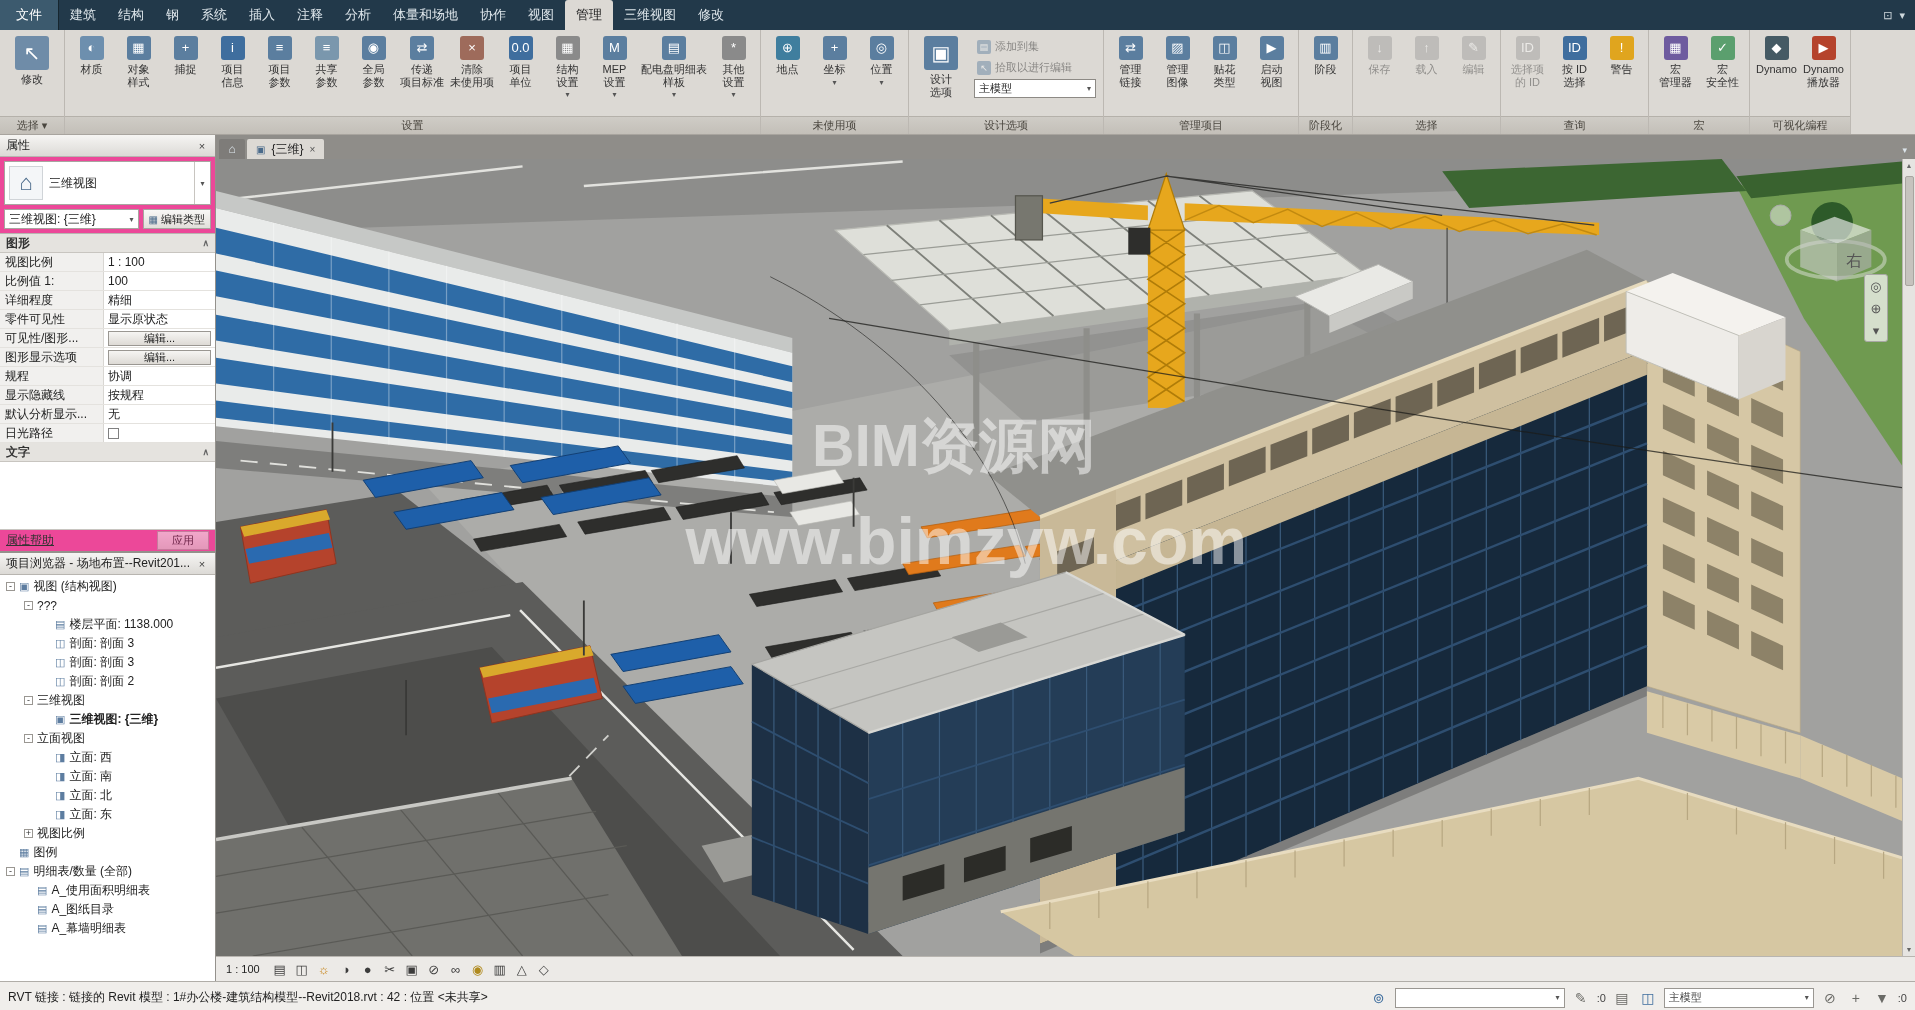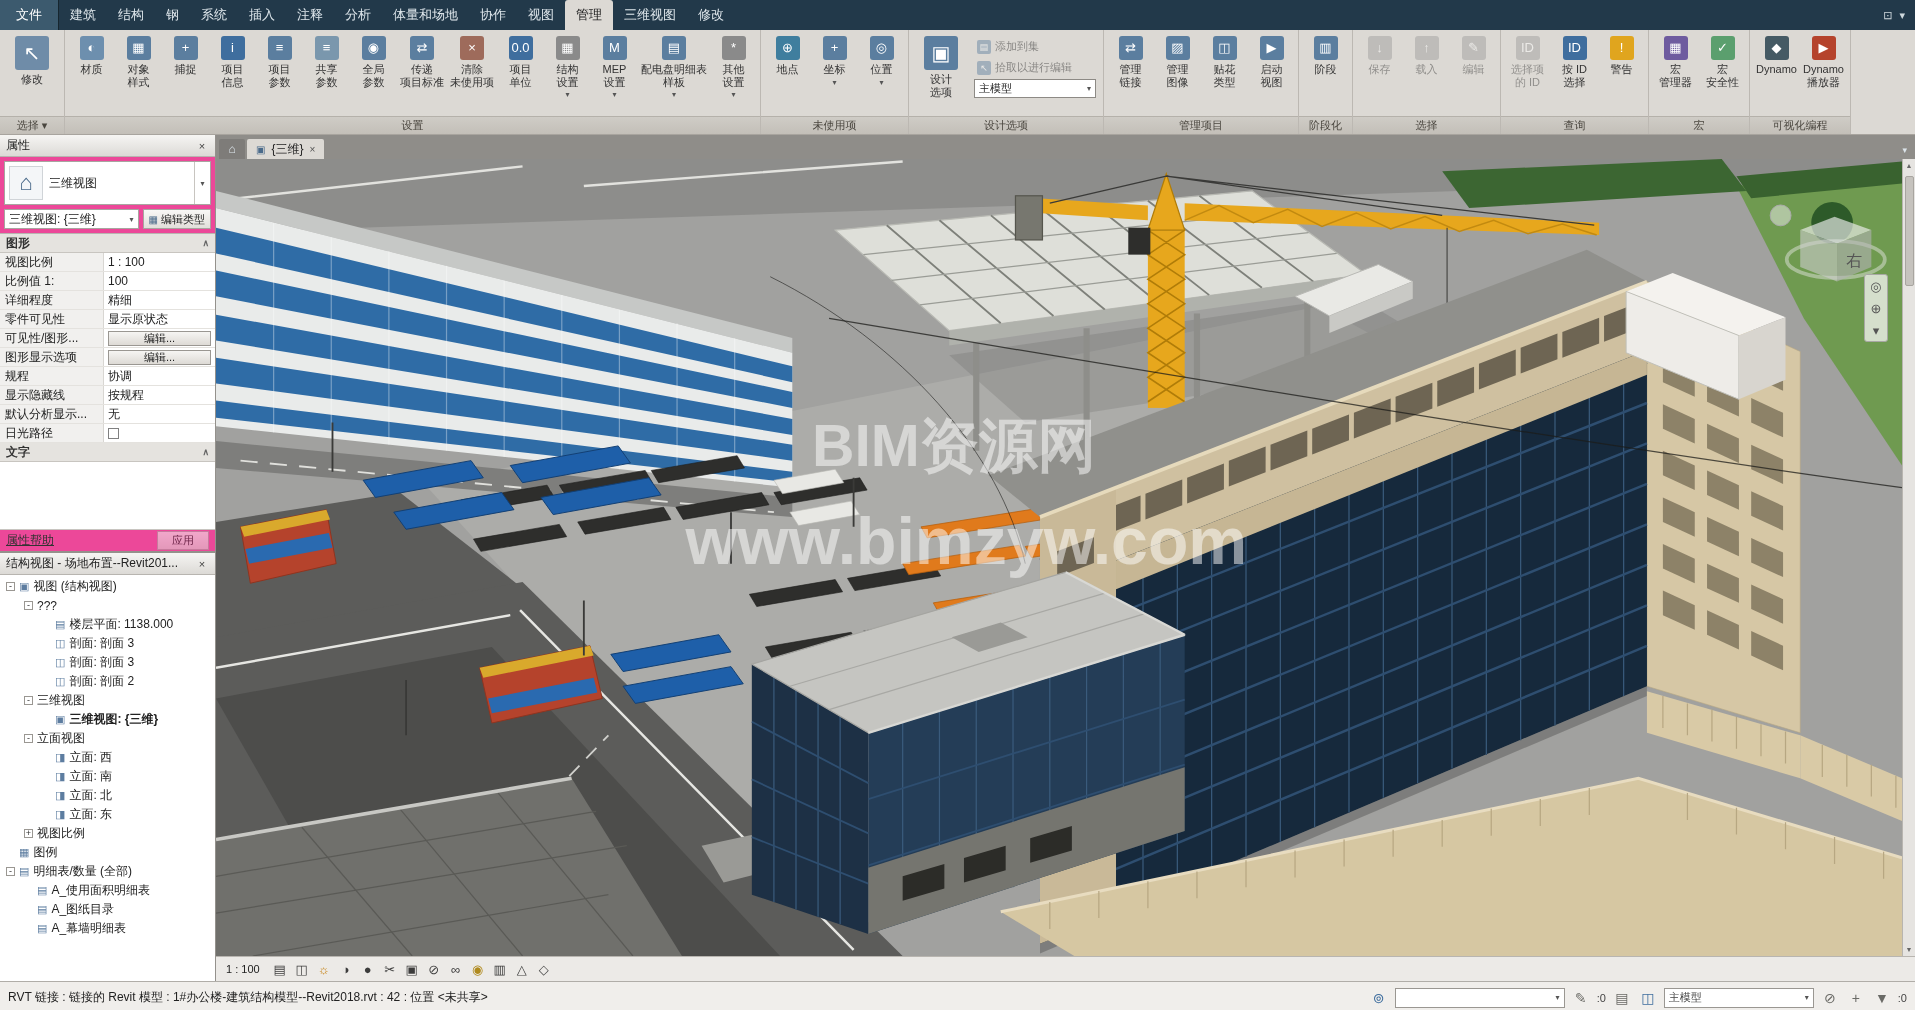--- a/index.html
+++ b/index.html
@@ -566,21 +566,21 @@
         </div>
       </div>
       <div class="pfooter">
         <span class="phelp" data-name="properties-help-link">属性帮助</span>
         <button class="apply-btn" data-name="apply-button">应用</button>
       </div>
     </div>
 
     <div class="browser" data-name="project-browser-panel">
       <div class="panel-header">
-        <span class="panel-title" data-name="project-browser-title">结构视图 - 场地布置--Revit201...</span>
+        <span class="panel-title" data-name="project-browser-title">项目浏览器 - 场地布置--Revit201...</span>
         <span class="panel-close" data-name="close-icon">×</span>
       </div>
       <div class="tree" data-name="browser-tree" data-repeat="browser.items">
 
           <div class="titem" data-name="browser-tree-item" data-lv="0">
             <span class="exp" data-name="tree-expander-icon">-</span>
             <span class="tico" data-name="tree-item-icon">▣</span>
             <span class="tlbl" data-name="tree-item-label">视图 (结构视图)</span>
           </div>
 

